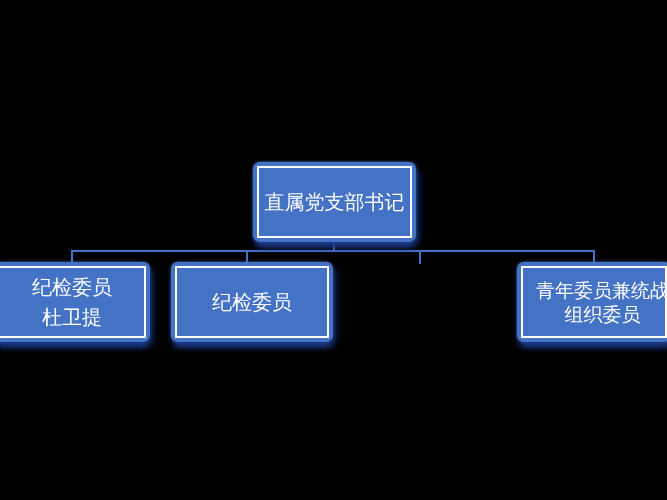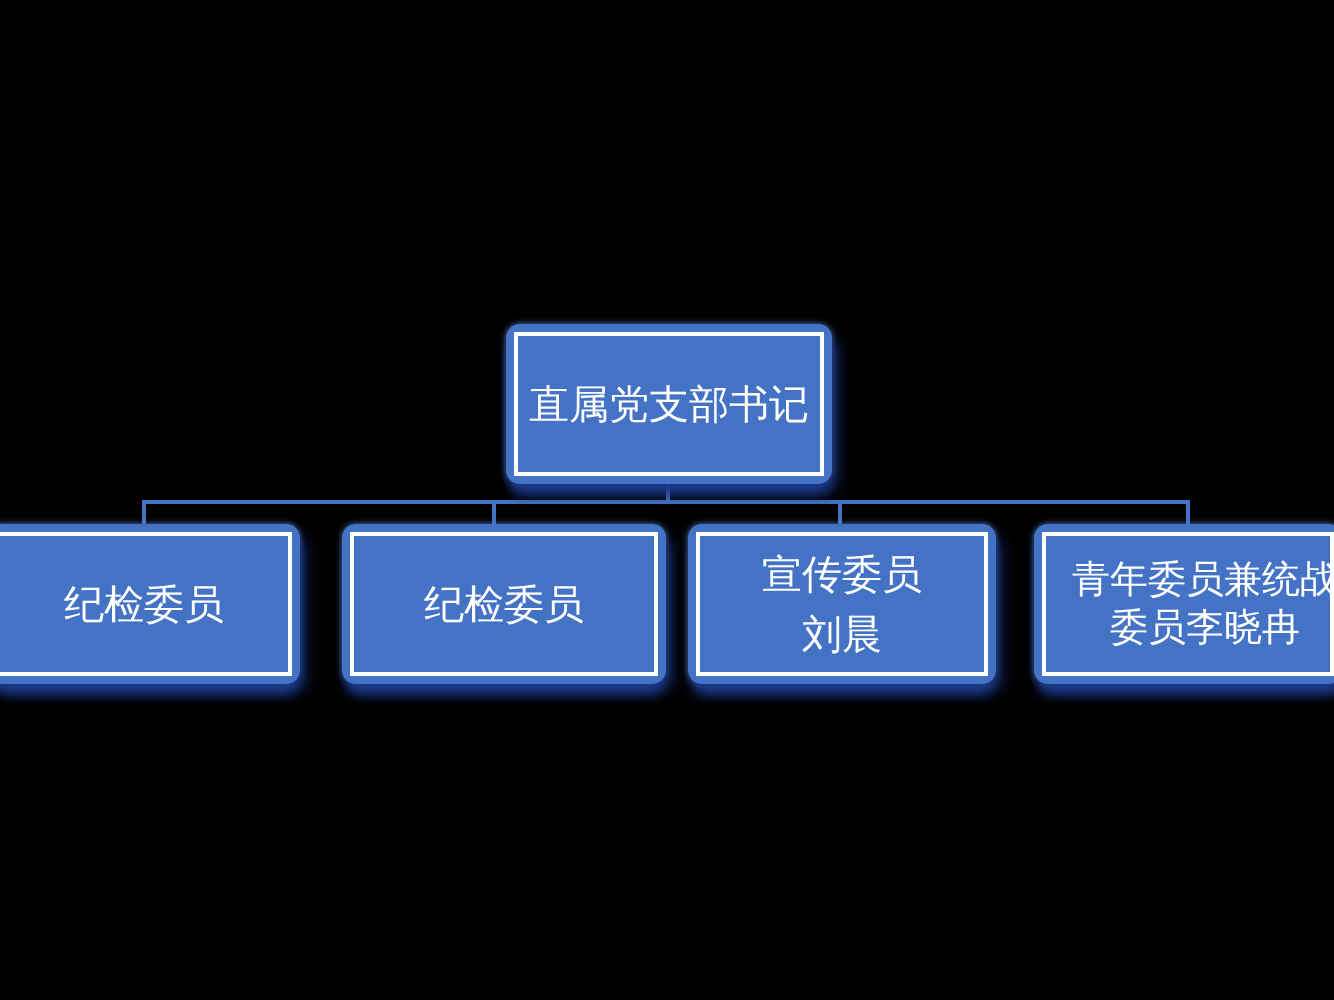--- a/index.html
+++ b/index.html
@@ -82,36 +82,31 @@
 
   <div class="node root">
     <div class="node-inner">
       <div class="line">直属党支部书记</div>
     </div>
   </div>
 
   <div class="node pos0">
     <div class="node-inner">
       <div class="line">纪检委员</div>
+      <div class="line">杜卫提</div>
     </div>
   </div>
 
   <div class="node pos1">
     <div class="node-inner">
       <div class="line">纪检委员</div>
     </div>
   </div>
 
-  <div class="node pos2">
-    <div class="node-inner">
-      <div class="line">宣传委员</div>
-      <div class="line">刘晨</div>
-    </div>
-  </div>
 
   <div class="node pos3 tight">
     <div class="node-inner">
       <div class="line">青年委员兼统战</div>
-      <div class="line">委员李晓冉</div>
+      <div class="line">组织委员</div>
     </div>
   </div>
 
 </div>
 
 </body></html>

